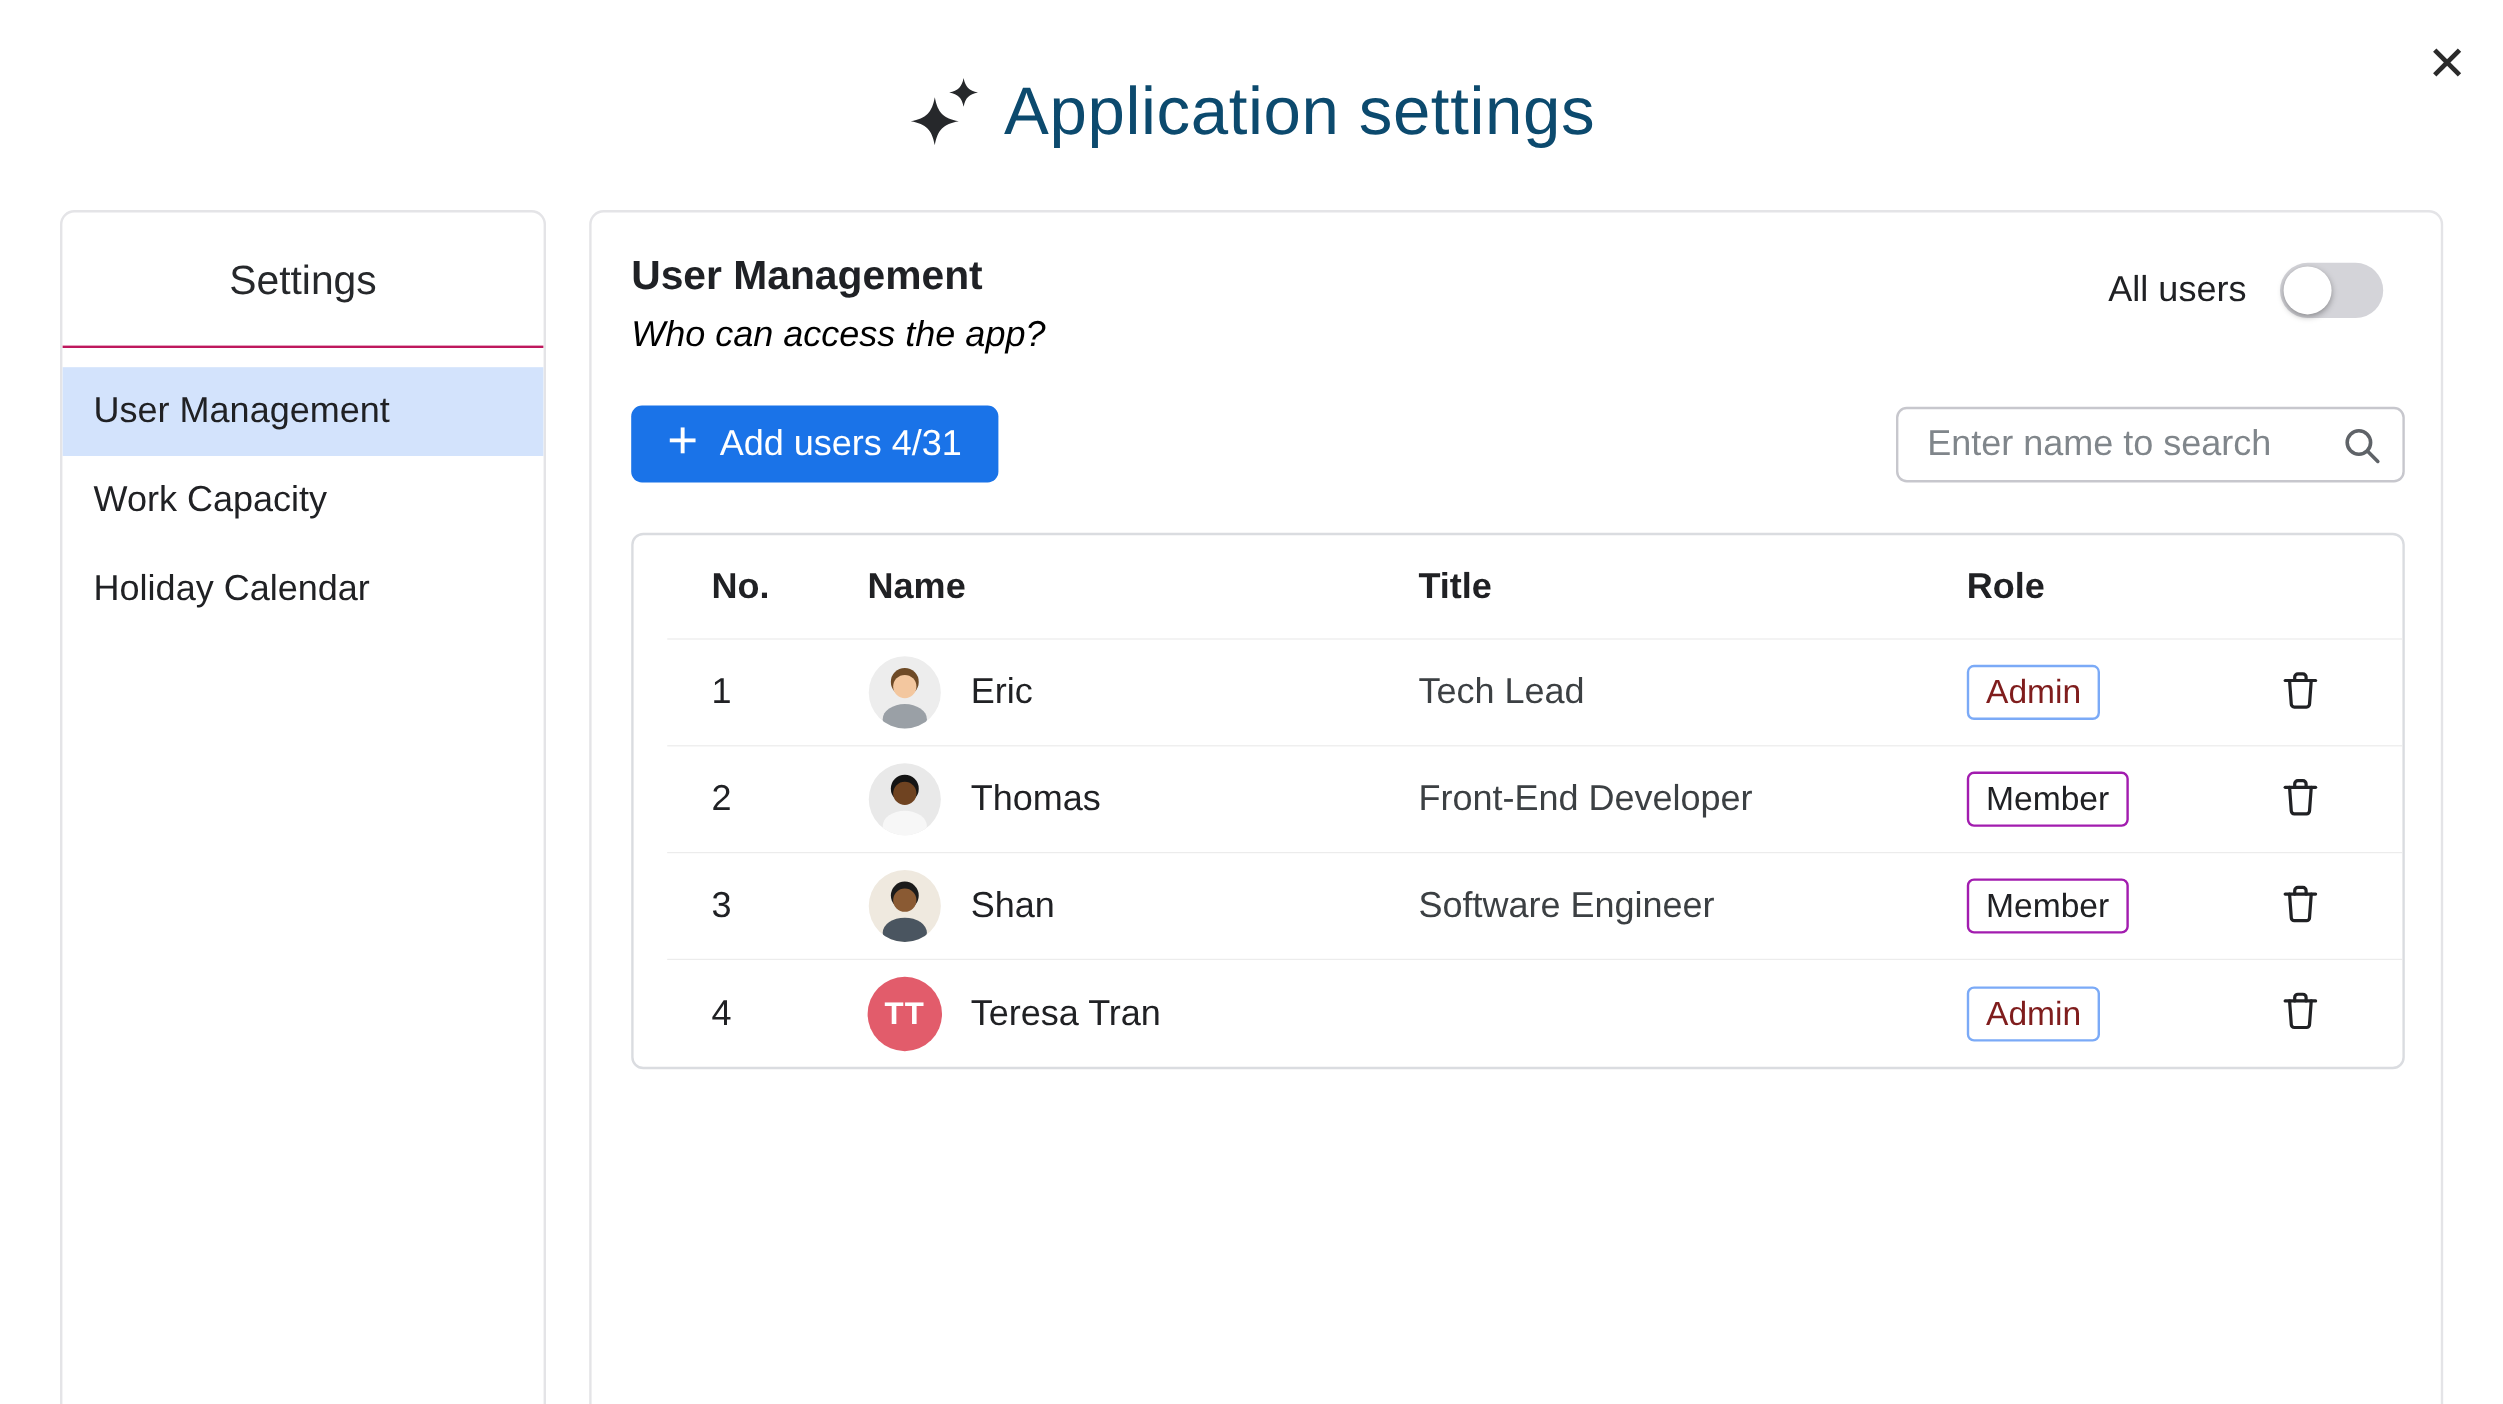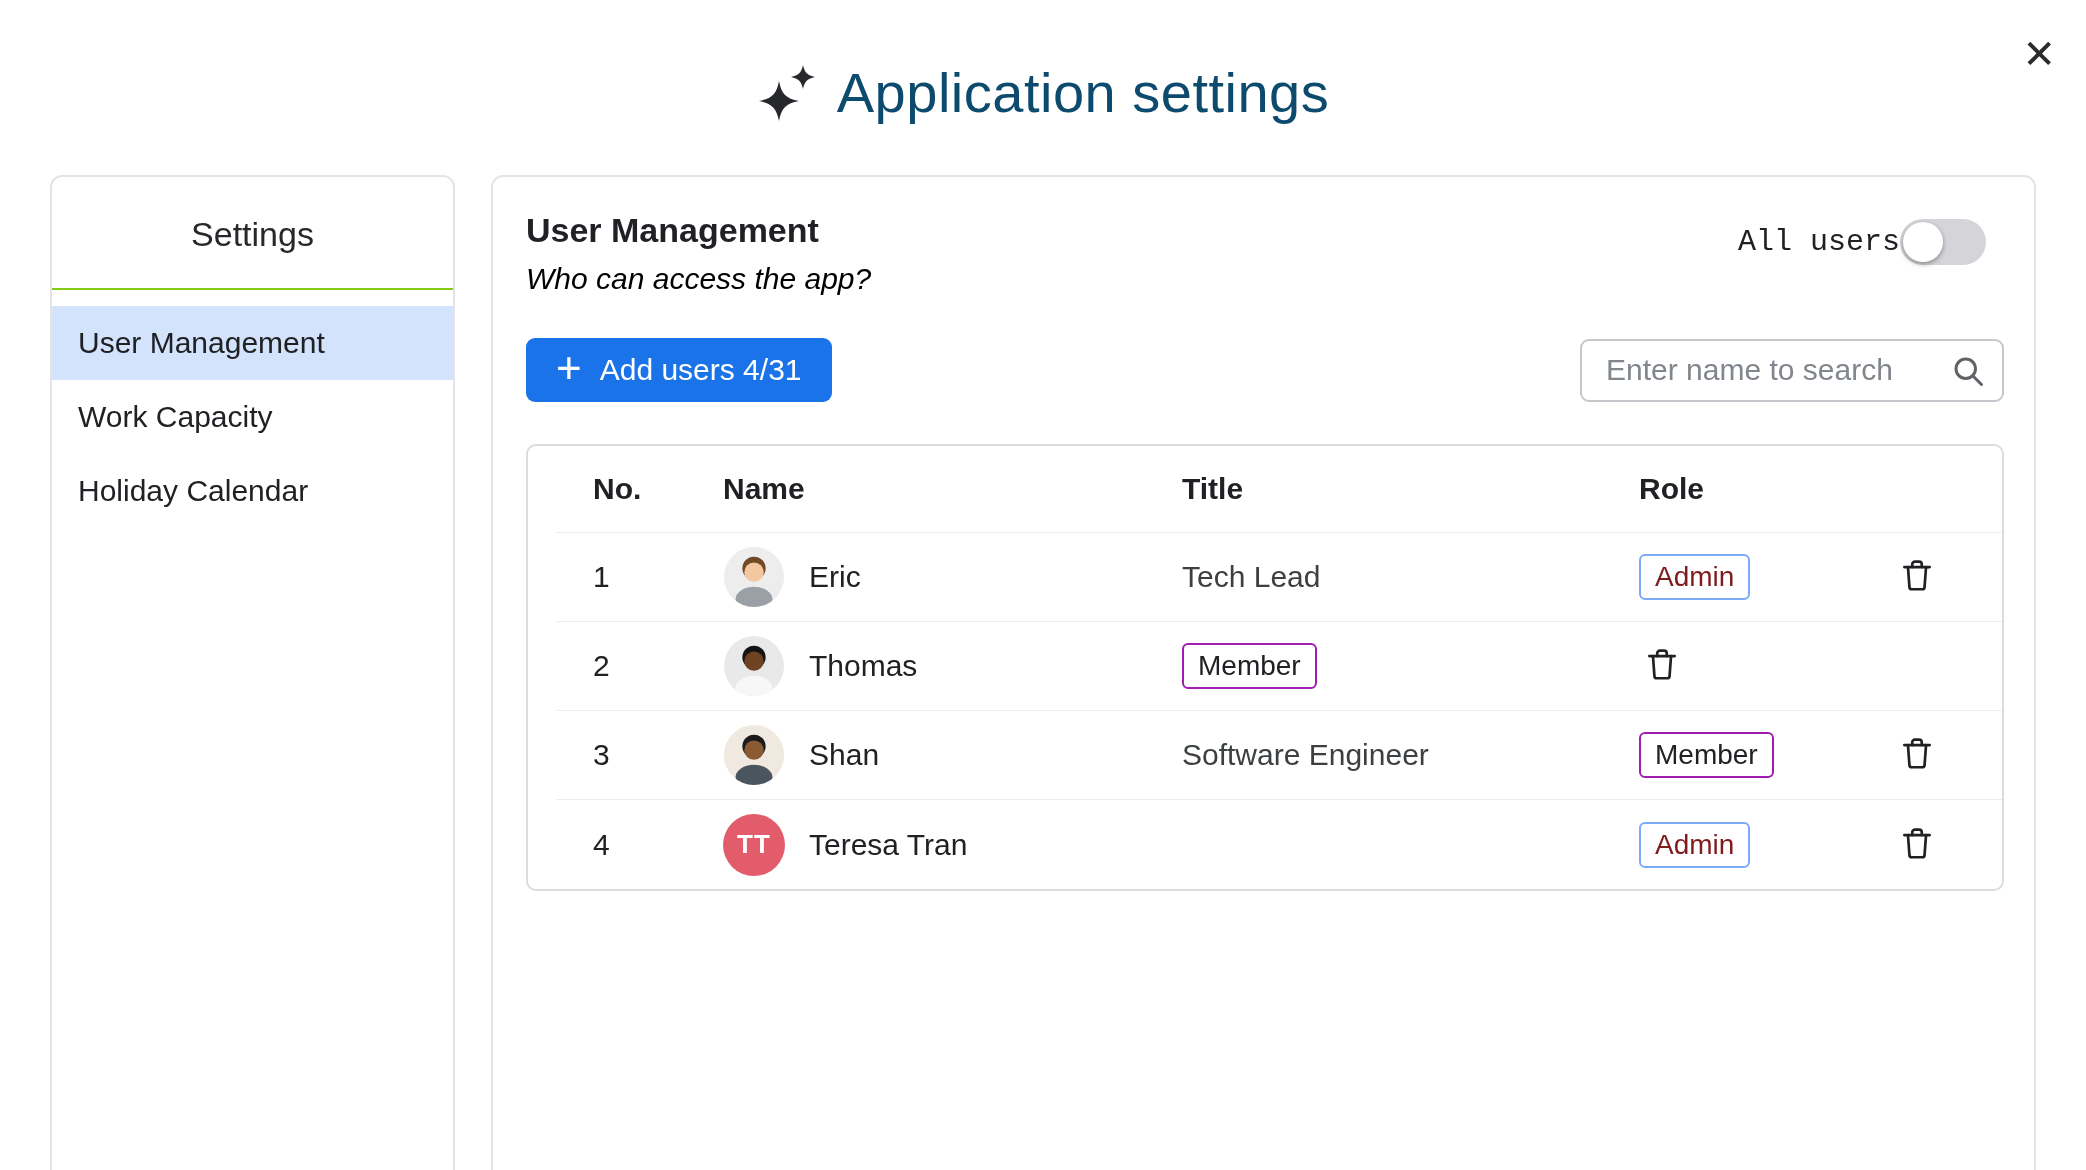--- a/index.html
+++ b/index.html
@@ -24,38 +24,38 @@
   .content { margin-top:50px; padding:0 50px; display:flex; gap:36px; align-items:flex-start; }
 
   
   .sidebar {
     width:405px; height:1100px;
     border:2px solid #e4e4e7; border-radius:12px; background:#fff;
     overflow:hidden;
   }
   .sidebar-title {
     text-align:center; font-size:34px; font-weight:400; color:#26282b;
-    padding:38px 0 34px 0; border-bottom:2px solid #84cc16;
+    padding:38px 0 34px 0; border-bottom:2px solid #be185d;
   }
   .side-items { margin-top:16px; }
   .side-item {
     font-size:30px; color:#202124; padding:20px 26px; cursor:pointer;
   }
   .side-item.selected { background:#d3e3fc; }
 
   
   .panel {
     flex:1; height:1100px;
     border:2px solid #e4e4e7; border-radius:12px; background:#fff;
     padding:34px 30px 0 33px;
   }
   .panel-header { display:flex; justify-content:space-between; align-items:flex-start; }
   .panel-title { font-size:34px; font-weight:600; color:#1f2125; }
   .panel-subtitle { font-size:30px; font-style:italic; color:#000000; margin-top:12px; }
-  .allusers { display:flex; align-items:center; margin-top:8px; padding-right:18px;font-family:Liberation Mono, monospace; }
+  .allusers { display:flex; align-items:center; gap:28px; margin-top:8px; padding-right:18px; }
   .allusers-label { font-size:30px; color:#202124; }
   .toggle {
     width:86px; height:46px; border-radius:23px; background:#d4d4d9;
     position:relative; cursor:pointer;
   }
   .toggle .knob {
     position:absolute; left:3px; top:3px; width:40px; height:40px;
     border-radius:50%; background:#ffffff; box-shadow:0 2px 5px rgba(0,0,0,0.35);
   }
 
@@ -222,20 +222,21 @@
                 <g clip-path="url(#a2)">
                     <rect class="bg" width="64" height="64"></rect>
                     <circle class="hair" cx="32" cy="23" r="12"></circle>
                     <circle class="skin" cx="32" cy="27" r="10"></circle>
                     <ellipse class="shirt" cx="32" cy="55" rx="19" ry="13"></ellipse>
                   </g>
               </svg>
             </span>
             <span class="cell">Thomas</span>
           </div>
+          <div class="cell title-cell">Front-End Developer</div>
           <div>
             <span class="badge member">Member</span>
           </div>
           <div>
             <button class="trash-btn">
               <svg viewBox="0 0 24 24" fill="none" stroke="#202124" stroke-width="1.7" stroke-linecap="round" stroke-linejoin="round">
                 <path d="M4 7h16"></path>
                   <path d="M9 7V5.2A1.7 1.7 0 0 1 10.7 3.5h2.6A1.7 1.7 0 0 1 15 5.2V7"></path>
                   <path d="M6.3 7l.9 12.4A1.6 1.6 0 0 0 8.8 21h6.4a1.6 1.6 0 0 0 1.6-1.6L17.7 7"></path>
               </svg>

